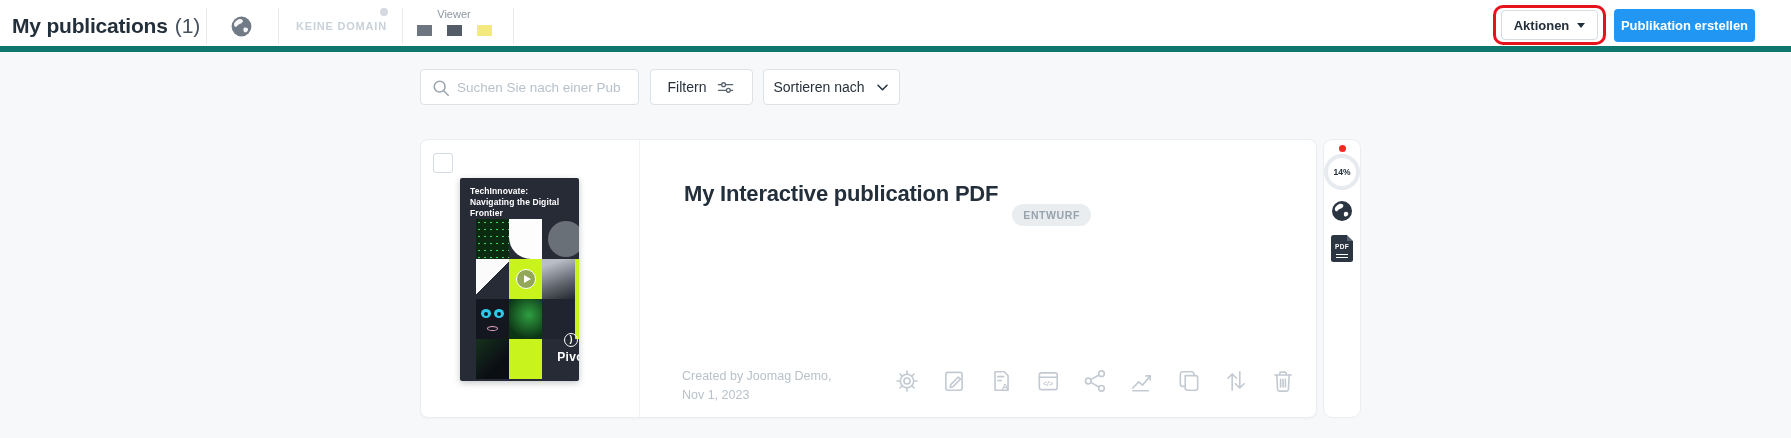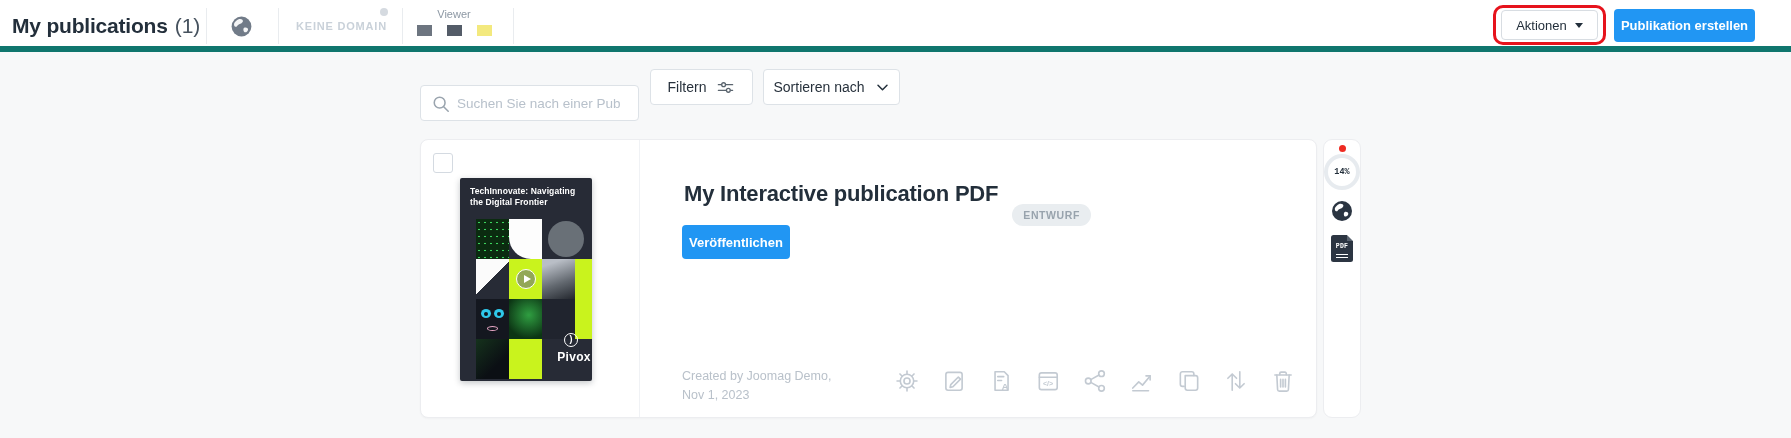--- a/index.html
+++ b/index.html
@@ -14,40 +14,40 @@
   .h-title .count { font-size:21px; color:#46525e; }
   .hsep { position:absolute; top:8px; width:1px; height:36px; background:#e9ecef; }
   .h-globe { position:absolute; left:229px; top:14px; width:25px; height:25px; }
   .no-domain { position:absolute; left:296px; top:20px; font-size:11px; font-weight:bold; letter-spacing:0.8px; color:#c9d1d9; }
   .nd-dot { position:absolute; left:380px; top:8px; width:8px; height:8px; border-radius:50%; background:#d5dae0; }
   .viewer { position:absolute; left:413px; top:0; width:82px; height:52px; }
   .viewer .vlabel { display:block; text-align:center; margin-top:8px; font-size:11px; color:#8d98a4; }
   .vswatches { display:flex; justify-content:center; margin-top:5px; }
   .vswatches .swatch { width:15px; height:11px; display:inline-block; }
   .btn-actions-ring { position:absolute; left:1493px; top:5px; width:113px; height:40px; border:3px solid #e6131c; border-radius:10px; pointer-events:none; }
-  .btn-actions { position:absolute; left:1501px; top:10px; width:97px; height:30px; background:#fff; border:1px solid #d8dde2; border-radius:4px; display:flex; align-items:center; justify-content:center; gap:8px; font-size:13px; font-weight:normal; color:#232f3b; cursor:pointer; }
+  .btn-actions { position:absolute; left:1501px; top:10px; width:97px; height:30px; background:#fff; border:1px solid #d8dde2; border-radius:4px; display:flex; align-items:center; justify-content:center; gap:8px; font-size:13px; font-weight:bold; color:#232f3b; cursor:pointer; }
   .caret-down { width:0; height:0; border-left:4.5px solid transparent; border-right:4.5px solid transparent; border-top:5px solid #232f3b; }
   .btn-create { position:absolute; left:1614px; top:9px; width:141px; height:33px; background:#2196f3; border:none; border-radius:4px; color:#fff; font-size:13px; font-weight:bold; display:flex; align-items:center; justify-content:center; cursor:pointer; font-family:"Liberation Sans",sans-serif;text-align:center; }
 
   
-  .search-box { position:absolute; left:420px; top:85px; width:219px; height:36px; background:#fff; border:1px solid #dde2e7; border-radius:4px; }
+  .search-box { position:absolute; left:420px; top:69px; width:219px; height:36px; background:#fff; border:1px solid #dde2e7; border-radius:4px; }
   .search-box svg { position:absolute; left:11px; top:9px; }
   .search-box input { position:absolute; left:36px; top:1px; width:178px; height:32px; border:none; outline:none; font-size:13.5px; color:#3c4752; font-family:"Liberation Sans",sans-serif; background:transparent; }
   .search-box input::placeholder { color:#b8c1cb; }
   .tbtn { position:absolute; top:69px; height:36px; background:#fff; border:1px solid #dde2e7; border-radius:4px; display:flex; align-items:center; justify-content:center; gap:10px; font-size:14px; color:#27313c; cursor:pointer; }
   .tbtn-filter { left:650px; width:103px; }
   .tbtn-sort { left:763px; width:137px; }
 
   
   .card { position:absolute; left:420px; top:139px; width:897px; height:279px; background:#fff; border:1px solid #ecedf0; border-radius:8px; box-shadow:0 1px 2px rgba(20,30,40,.03); }
   .cb { position:absolute; left:12px; top:13px; width:20px; height:20px; border:1.5px solid #d4dae1; border-radius:3px; background:#fff; cursor:pointer; }
   .card-vline { position:absolute; left:218px; top:0; bottom:0; width:1px; background:#f0f2f5; }
 
   
-  .cover { position:absolute; left:39px; top:38px; width:132px; height:203px; background:#272b36; border-radius:2px; overflow:hidden; box-shadow:0 2px 6px rgba(20,30,40,.25); cursor:pointer; }
+  .cover { position:absolute; left:39px; top:38px; width:119px; height:203px; background:#272b36; border-radius:2px; overflow:hidden; box-shadow:0 2px 6px rgba(20,30,40,.25); cursor:pointer; }
   .cover-title { position:absolute; left:10px; top:8px; right:8px; color:#fff; font-size:8.5px; font-weight:bold; line-height:1.3; letter-spacing:.1px; }
   .cell { position:absolute; }
   .c-matrix { left:16px; top:41px; width:33px; height:40px; background-color:#0b2b10; background-image:radial-gradient(#3bd45e 0.8px, transparent 1px); background-size:6px 7px; }
   .c-white { left:49px; top:41px; width:33px; height:40px; background:#fdfdfd; border-bottom-left-radius:22px; }
   .c-circle { left:88px; top:43px; width:36px; height:36px; border-radius:50%; background:#697077; }
   .c-fold { left:16px; top:81px; width:33px; height:40px; background:linear-gradient(135deg,#fbfbfb 49%,#272b36 49%); }
   .c-play { left:49px; top:81px; width:33px; height:40px; background:#c9f31d; }
   .playbtn { position:absolute; left:7px; top:10px; width:20px; height:20px; border:1.5px solid #fff; border-radius:50%; background:rgba(110,116,126,.6); }
   .playbtn::after { content:""; position:absolute; left:7px; top:4.5px; width:0; height:0; border-left:7px solid #fff; border-top:4.5px solid transparent; border-bottom:4.5px solid transparent; }
   .c-vr { left:82px; top:81px; width:33px; height:40px; background:linear-gradient(160deg,#b9bec6 15%,#62686f 60%,#23272e); }
@@ -69,21 +69,21 @@
   .pub-title { font-size:22px; font-weight:bold; color:#232f3b; letter-spacing:-0.2px; cursor:pointer; }
   .badge { background:#e9edf0; color:#98a3ad; font-size:10.5px; font-weight:bold; letter-spacing:.6px; padding:5px 11px; border-radius:11px;margin-top:42px; }
   .btn-publish { position:absolute; left:261px; top:85px; width:108px; height:34px; background:#2196f3; border:none; border-radius:4px; color:#fff; font-size:13px; font-weight:bold; cursor:pointer; font-family:"Liberation Sans",sans-serif; }
   .created { position:absolute; left:261px; top:227px; width:162px; font-size:12.5px; line-height:1.55; color:#b9c1ca; }
   .action-row { position:absolute; left:473px; top:228px; display:flex; gap:21px; }
   .aicon { width:26px; height:26px; cursor:pointer; }
   .aicon svg { width:26px; height:26px; stroke:#c3cad2; fill:none; stroke-width:1.5; stroke-linecap:round; stroke-linejoin:round; }
   .aicon svg text { fill:#c3cad2; stroke:none; font-family:"Liberation Sans",sans-serif; }
 
   
-  .strip { position:absolute; left:1323px; top:139px; width:38px; height:279px; background:#fff; border:1px solid #ecedf0; border-radius:9px; display:flex; flex-direction:column; align-items:center;font-family:Liberation Mono, monospace; }
+  .strip { position:absolute; left:1323px; top:139px; width:38px; height:279px; background:#fff; border:1px solid #ecedf0; border-radius:9px; display:flex; flex-direction:column; align-items:center; }
   .strip-dot { width:7px; height:7px; border-radius:50%; background:#ee2b22; margin-top:5px; }
   .ring { width:36px; height:36px; margin-top:2px; border:4.5px solid #e7ebef; border-radius:50%; display:flex; align-items:center; justify-content:center; font-size:8.5px; font-weight:bold; color:#232f3b; cursor:pointer; }
   .strip-globe { margin-top:9px; width:24px; height:24px; cursor:pointer; }
   .pdf-ic { position:relative; margin-top:12px; width:22px; height:27px; background:#2c3542; border-radius:2.5px; cursor:pointer; }
   .pdf-fold { position:absolute; right:0; top:0; width:0; height:0; border-left:6px solid #5a6470; border-top:6px solid #fff; }
   .pdf-txt { position:absolute; left:0; top:8px; width:100%; text-align:center; color:#fff; font-size:6.5px; font-weight:bold; letter-spacing:.3px; }
   .pdf-l1,.pdf-l2 { position:absolute; left:5px; width:12px; height:1.5px; background:#fff; }
   .pdf-l1 { bottom:7px; } .pdf-l2 { bottom:4px; }
 </style>
 </head>
@@ -178,21 +178,20 @@
       <div class="qr"></div>
     </div>
 
     <div class="card-vline"></div>
 
     <div class="pub-title-row">
       <span class="pub-title">My Interactive publication PDF</span>
       <span class="badge">ENTWURF</span>
     </div>
 
-    <button class="btn-publish">Veröffentlichen</button>
 
     <div class="created">Created by Joomag Demo, Nov 1, 2023</div>
 
     <div class="action-row">
       <span class="aicon">
         <svg viewBox="0 0 24 24">
             <circle cx="12" cy="12" r="6.2"></circle>
             <circle cx="12" cy="12" r="2.8"></circle>
             <path d="M12 2.8v3 M12 18.2v3 M2.8 12h3 M18.2 12h3 M5.5 5.5l2.1 2.1 M16.4 16.4l2.1 2.1 M18.5 5.5l-2.1 2.1 M7.6 16.4l-2.1 2.1"></path>
           </svg>

